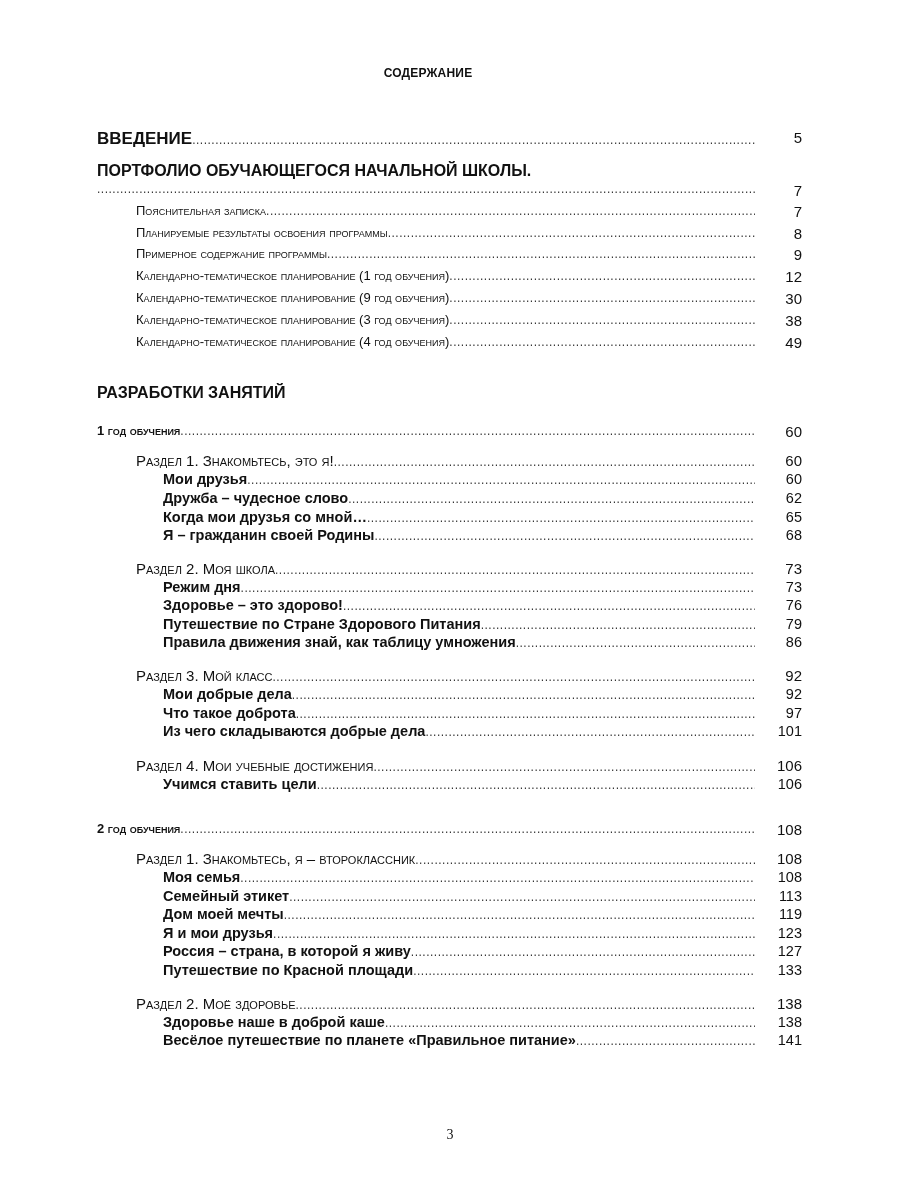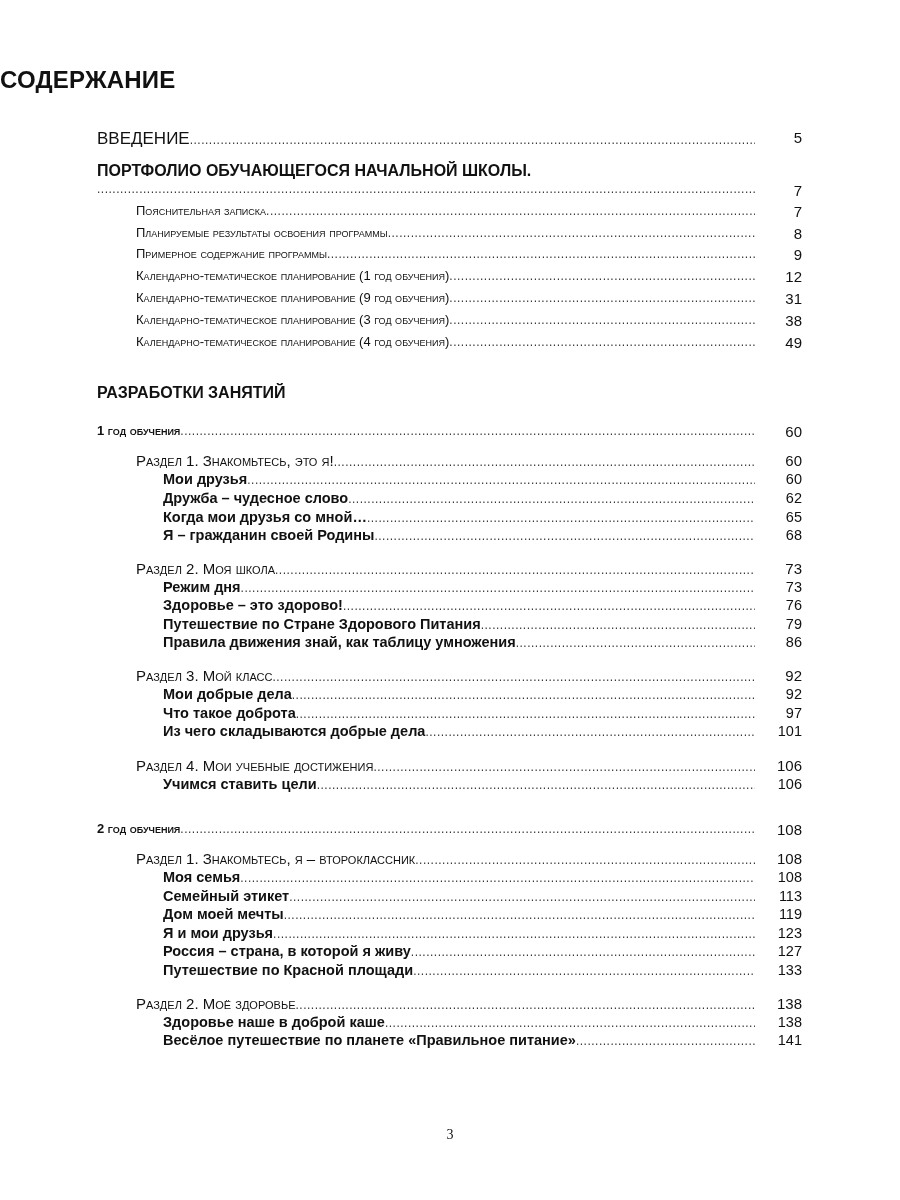--- a/index.html
+++ b/index.html
@@ -1,22 +1,22 @@
 <!DOCTYPE html>
 <html><head>
 <meta charset="utf-8">
 <style>
   html, body { margin: 0; padding: 0; background: #ffffff; }
   body {
     width: 900px; height: 1200px; position: relative; overflow: hidden;
     font-family: "Liberation Sans", sans-serif; color: #111;
   }
   .page-title {
-    position: absolute; top: 66px; left: 0; width: 856px; text-align: left;
-    font-size: 24px; font-weight: bold; letter-spacing: 0.2px;
+    position: absolute; top: 66px; left: 0; width: 856px; text-align: center;
+    font-size: 12px; font-weight: bold; letter-spacing: 0.2px;
   }
   .toc { position: absolute; left: 0; top: 0; width: 900px; }
   .row {
     position: absolute; left: 0; width: 900px; height: 20px;
     display: block;
   }
   .row .lead {
     position: absolute; top: 0; height: 20px; right: 145px;
     display: flex; align-items: baseline; overflow: hidden; white-space: nowrap;
   }
@@ -28,21 +28,21 @@
   .row .dots::after {
     content: "........................................................................................................................................................................................................................................";
   }
   .row .pg {
     position: absolute; right: 98px; top: 0; width: 40px; text-align: right;
     font-size: 15px; font-weight: normal;
   }
   .lvl0 .lead { left: 97px; }
   .lvl1 .lead { left: 136px; }
   .lvl2 .lead { left: 163px; text-align: center; }
-  .h0big .txt { font-size: 17px; font-weight: normal; }
+  .h0big .txt { font-size: 17px; font-weight: bold; }
   .sc .txt { font-size: 13px; font-variant: small-caps; font-weight: normal; }
   .sec .txt { font-size: 15px; font-variant: small-caps; font-weight: normal; }
   .yr .txt { font-size: 13px; font-weight: bold; font-variant: small-caps; }
   .topic .txt { font-size: 14.5px; font-weight: bold; }
   .topic .pg { font-size: 14.5px; }
 
   .plain-heading {
     position: absolute; left: 97px; font-size: 16px; font-weight: bold;
     white-space: nowrap;
   }
@@ -100,21 +100,21 @@
         <span class="txt">Календарно-тематическое планирование (1 год обучения)</span>
         <span class="dots"></span>
       </div>
     <span class="pg">12</span>
   </div>
   <div class="row lvl1 sc" style="top:290px">
     <div class="lead">
         <span class="txt">Календарно-тематическое планирование (9 год обучения)</span>
         <span class="dots"></span>
       </div>
-    <span class="pg">31</span>
+    <span class="pg">30</span>
   </div>
   <div class="row lvl1 sc" style="top:312px">
     <div class="lead">
         <span class="txt">Календарно-тематическое планирование (3 год обучения)</span>
         <span class="dots"></span>
       </div>
     <span class="pg">38</span>
   </div>
   <div class="row lvl1 sc" style="top:334px">
     <div class="lead">

